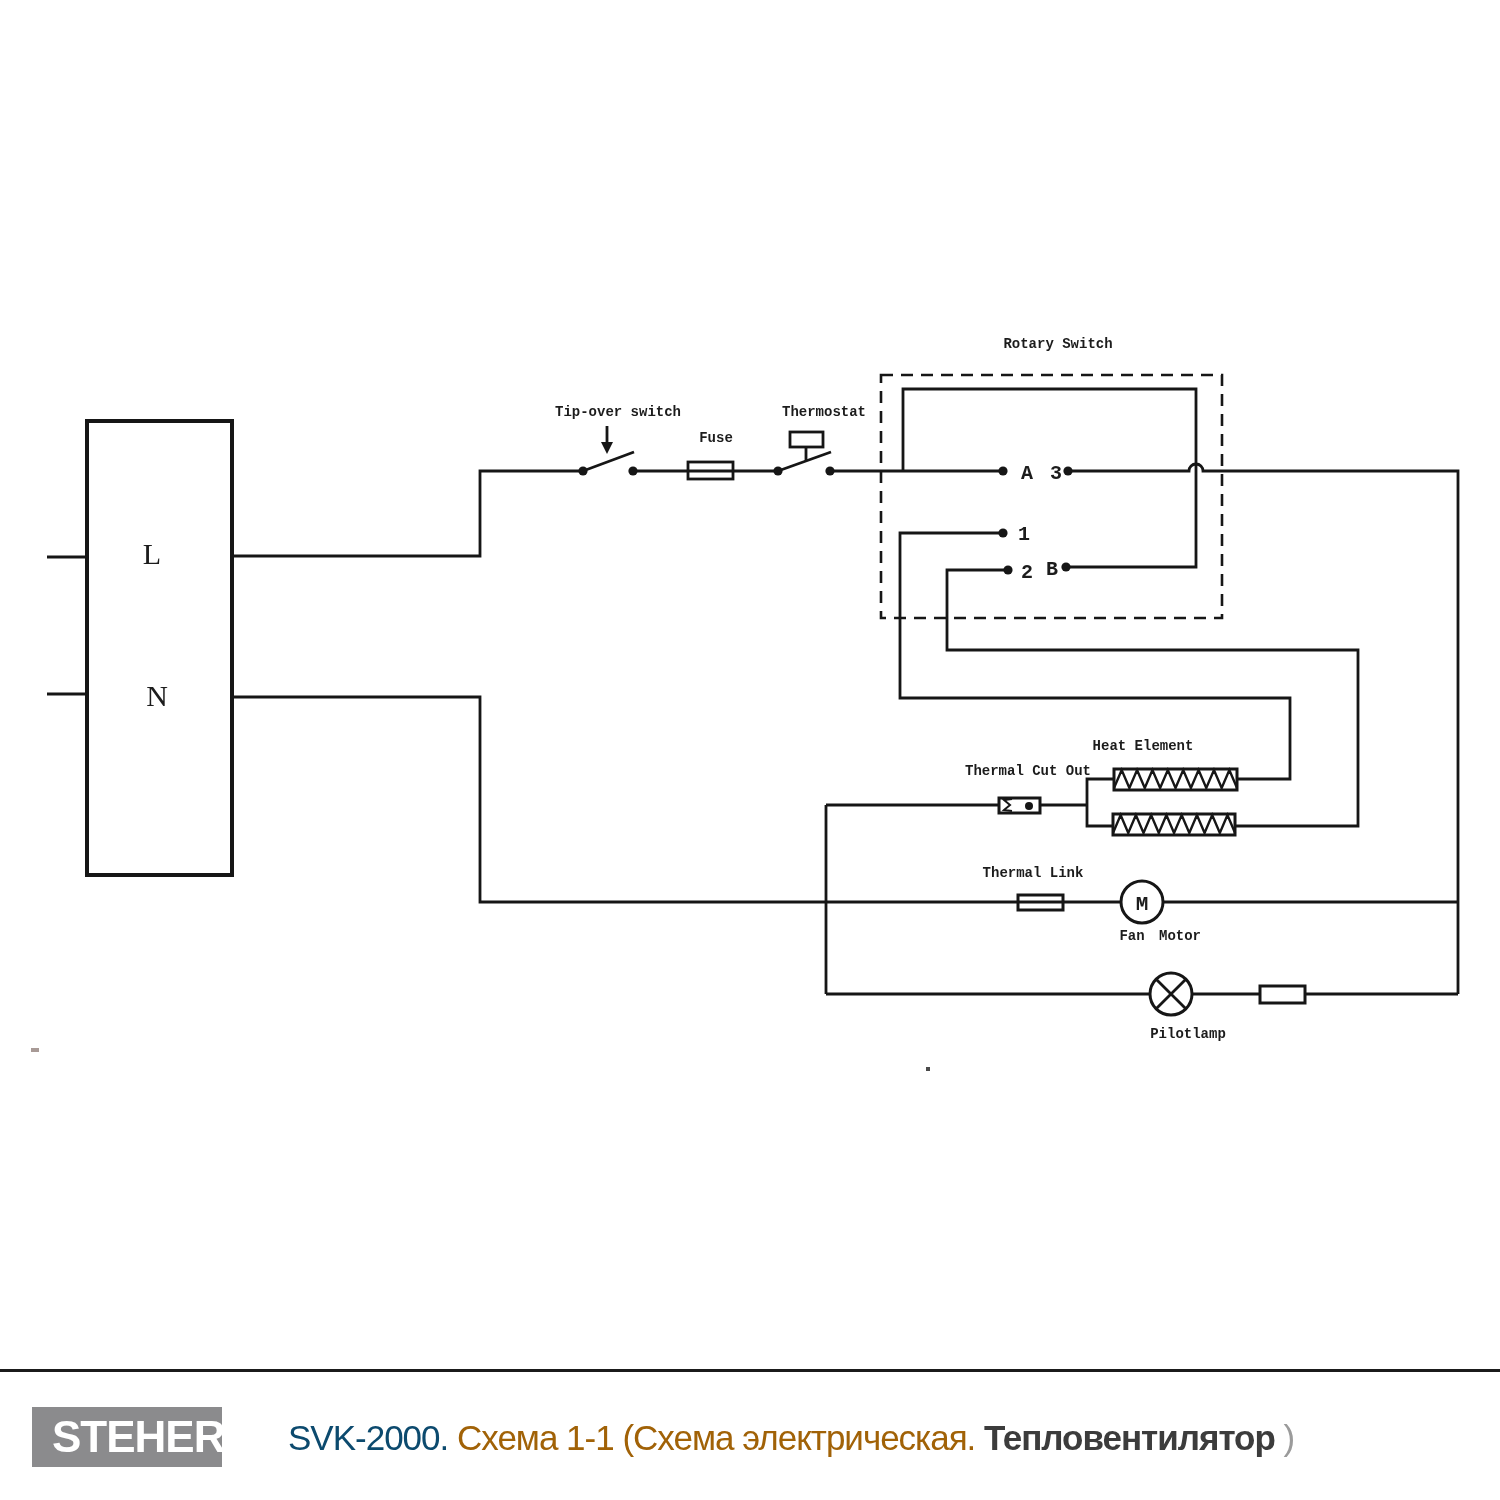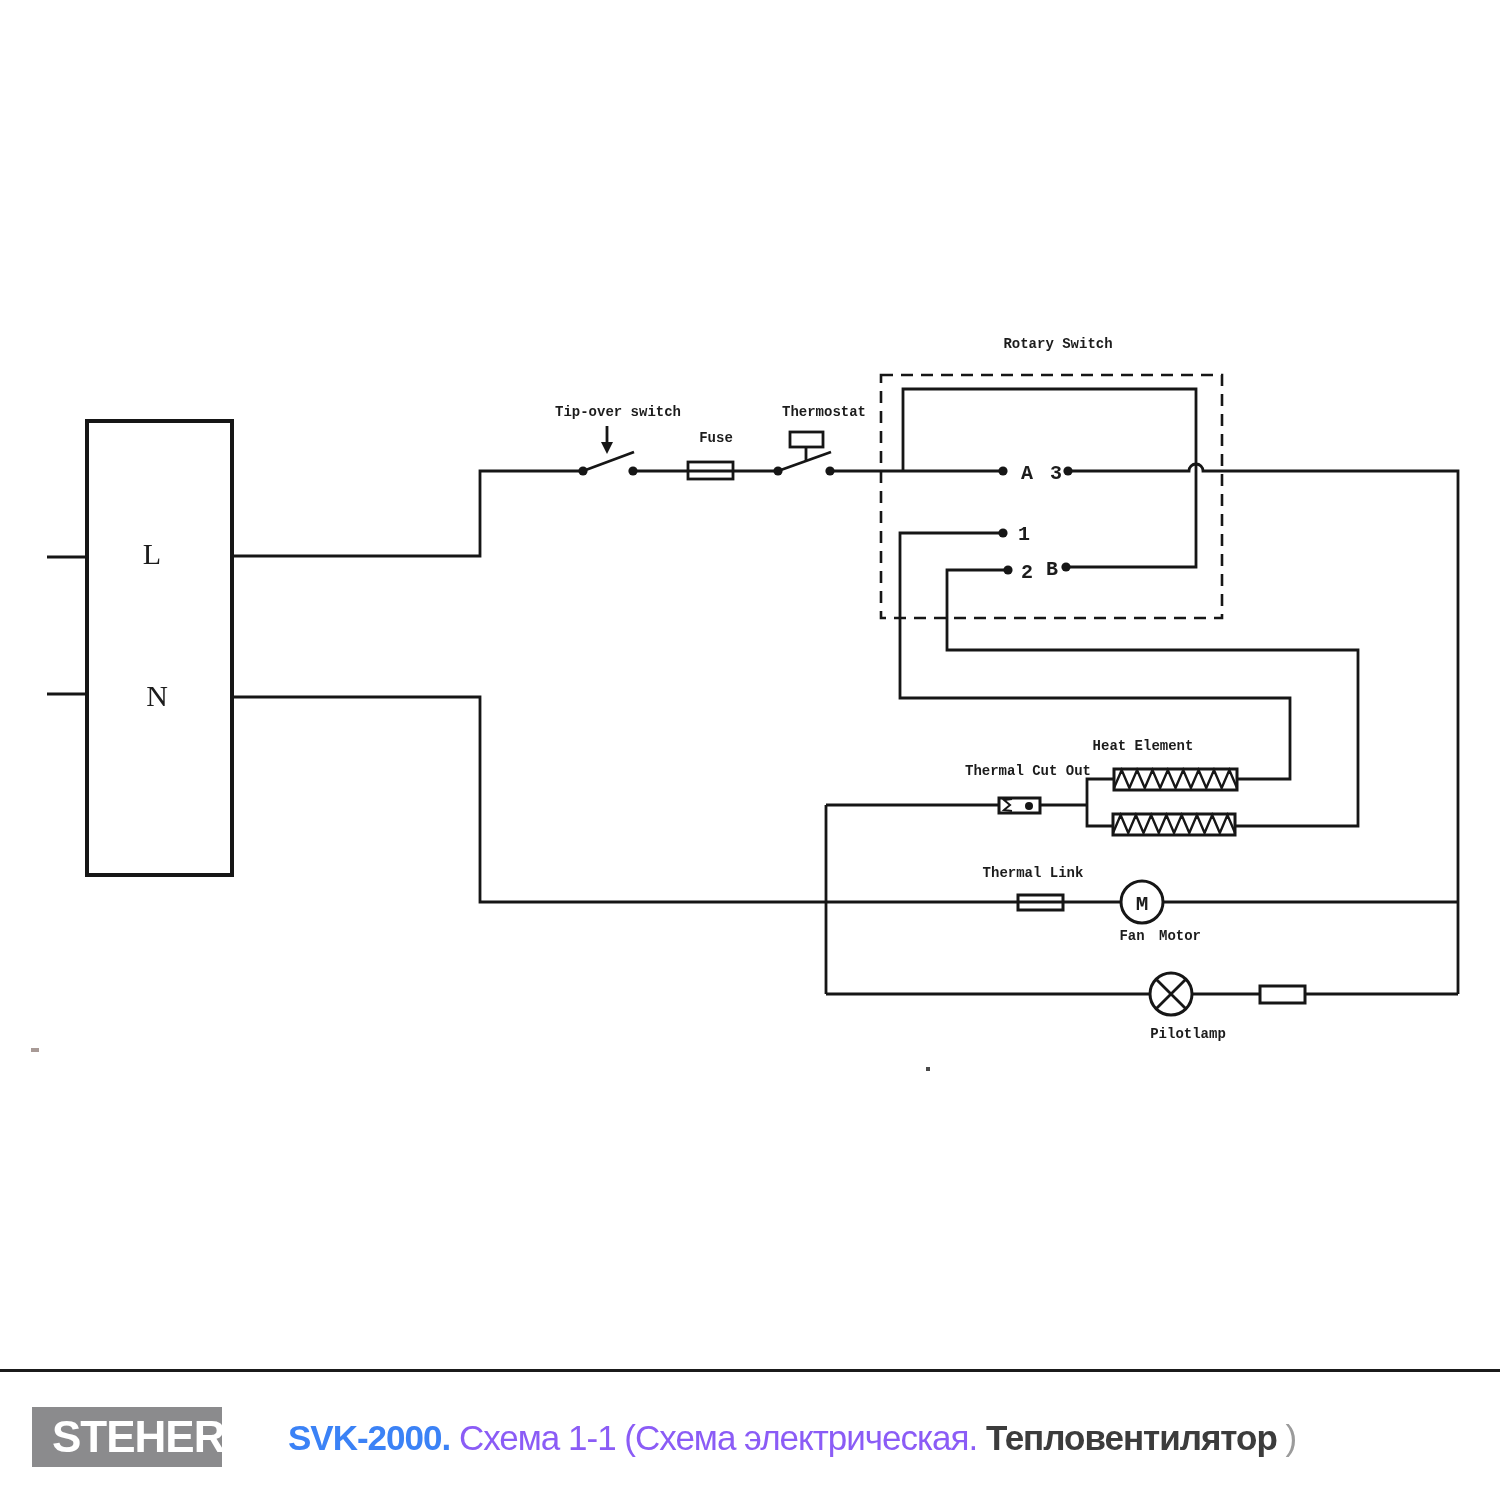--- a/index.html
+++ b/index.html
@@ -10,22 +10,22 @@
   .term{font-family:"Liberation Serif",serif;fill:#1c1c1c;}
   #footer-rule{position:absolute;left:0;top:1369px;width:1500px;height:3px;background:#1b1b1b;}
   #logo{position:absolute;left:32px;top:1407px;width:190px;height:60px;background:#8b8b8d;
         display:flex;align-items:center;}
   #logo .mark{margin-left:14px;}
   #logo .brand{color:#ffffff;font-weight:700;font-size:44px;letter-spacing:-1px;
                font-family:"Liberation Sans",sans-serif;line-height:60px;margin-left:6px;
                transform:scaleY(1.02);}
   #caption{position:absolute;left:288px;top:1418px;font-size:35px;letter-spacing:-1px;
            white-space:nowrap;font-family:"Liberation Sans",sans-serif;}
-  #caption .model{color:#3b82f6;font-weight:700;}
-  #caption .sub{color:#8b5cf6;font-weight:400;}
+  #caption .model{color:#0c4a6e;font-weight:400;}
+  #caption .sub{color:#a16207;font-weight:400;}
   #caption .emph{color:#3c3c3c;font-weight:700;}
   #caption .close{color:#9b9b9b;font-weight:400;}
 </style>
 </head>
 <body>
 
 <div id="stage">
 
   <svg id="schematic" width="1500" height="1380" viewBox="0 0 1500 1380">
     <g stroke="#161616" stroke-width="2.8" fill="none">

